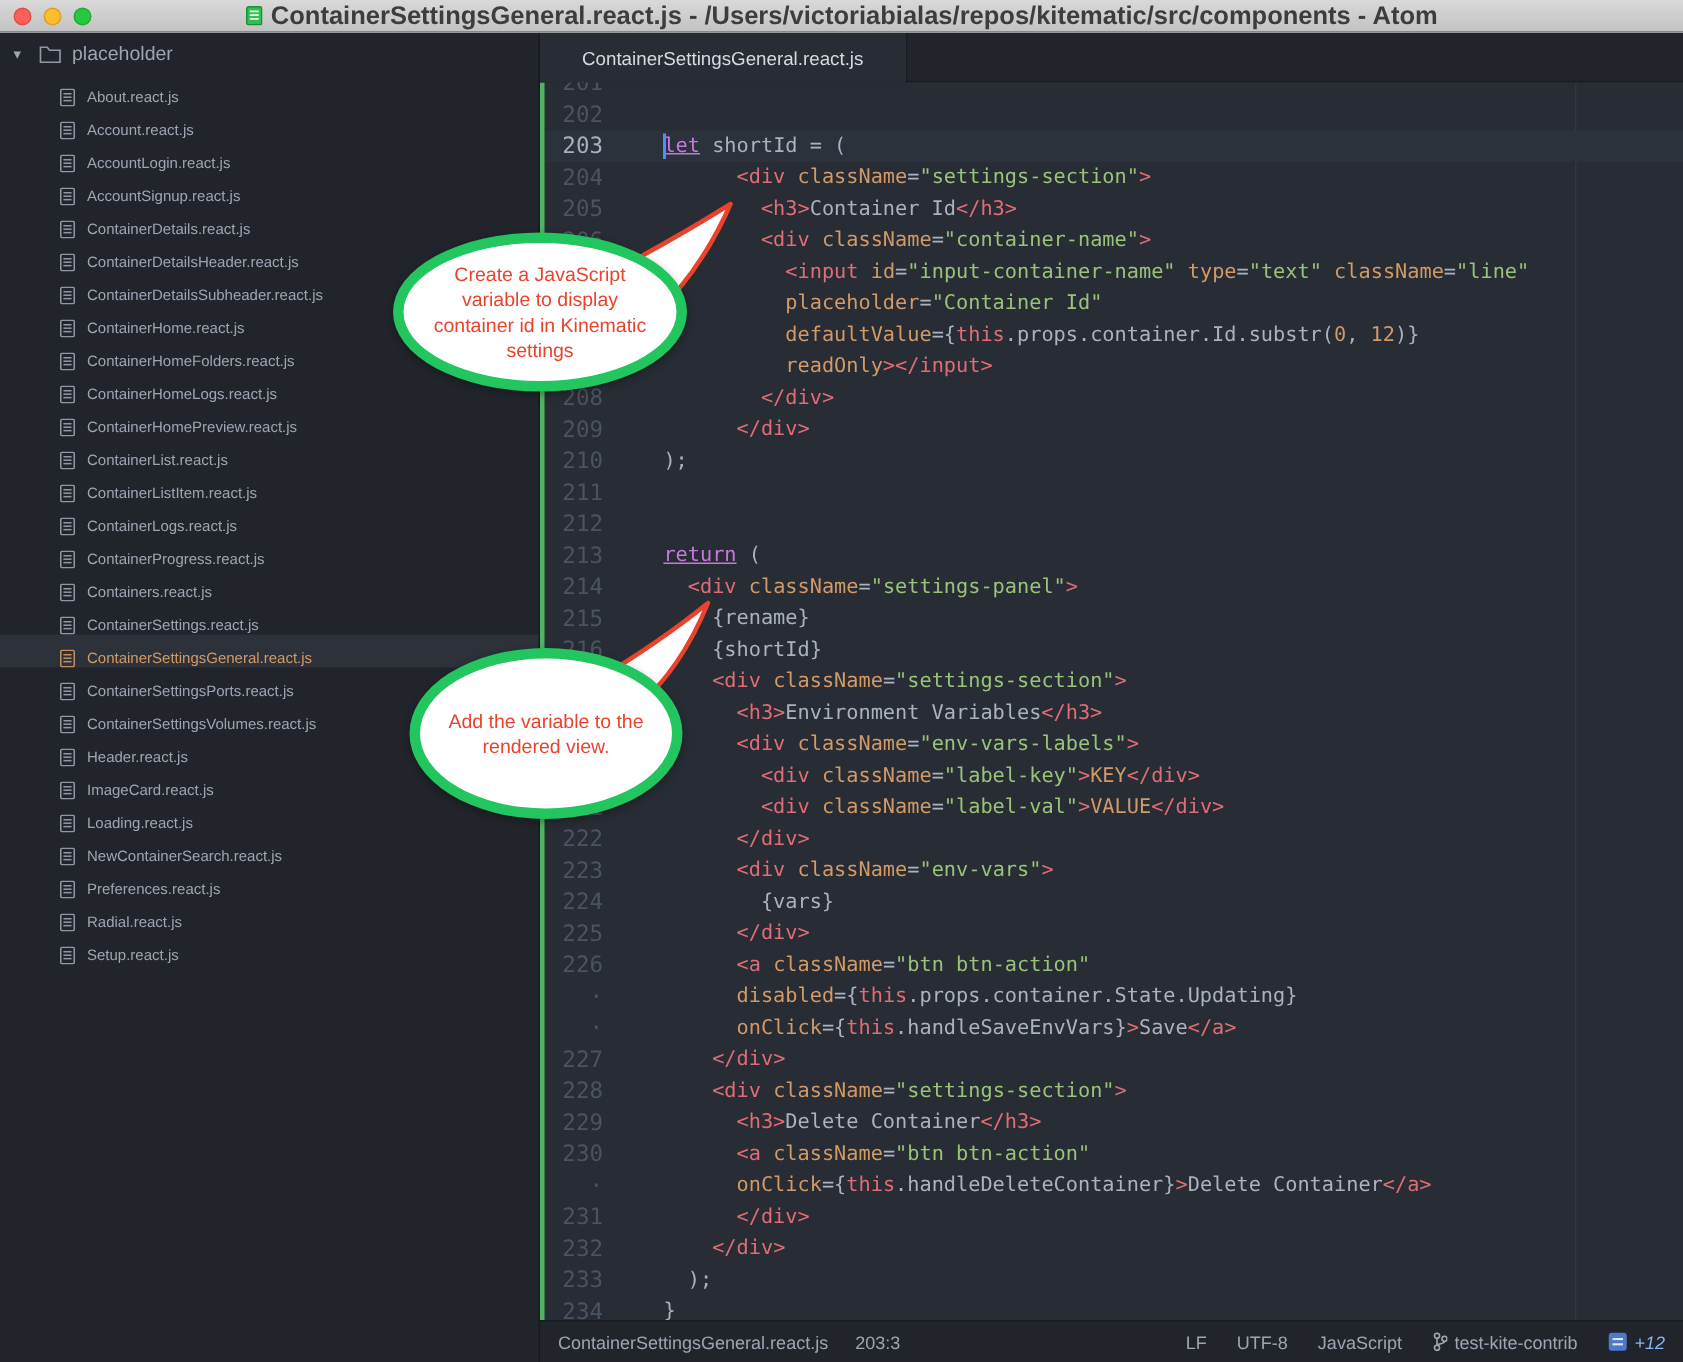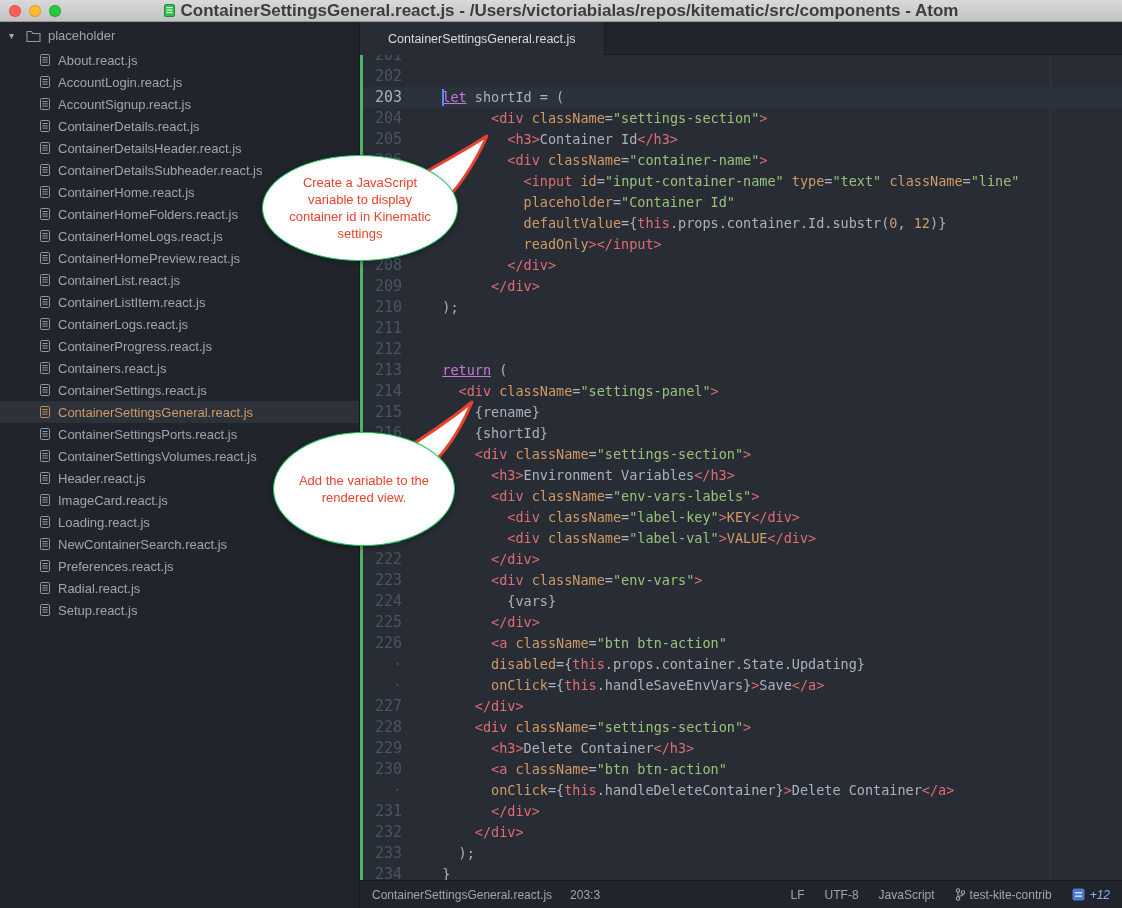--- a/index.html
+++ b/index.html
@@ -11,21 +11,21 @@
   .light{width:12px;height:12px;border-radius:50%;box-shadow:inset 0 0 0 1px rgba(0,0,0,.15);}
   .light.close{background:#ff5f57;}
   .light.min{background:#febc2e;}
   .light.zoom{background:#28c840;}
   .title{display:flex;align-items:center;gap:6px;font-size:17px;font-weight:bold;color:#3d3d3d;white-space:nowrap;}
 
   
   .sidebar{position:absolute;left:0;top:22px;width:360px;height:886px;background:#21252b;border-right:1px solid #181a1f;color:#9da5b4;overflow:hidden;box-sizing:border-box;}
   .folder-row{height:27px;display:flex;align-items:center;gap:7px;padding-left:9px;font-size:13px;}
   .disclosure{font-size:10px;color:#9da5b4;width:10px;}
-  .tree-item{height:22px;display:flex;align-items:center;gap:8px;padding-left:40px;font-size:13px;white-space:nowrap;}
+  .tree-item{height:22px;display:flex;align-items:flex-end;gap:8px;padding-left:40px;font-size:10px;white-space:nowrap;}
   .tree-item.selected{background:#2c313a;color:#d19a66;}
   .tree-icon{flex:none;opacity:.9;}
 
   
   .editor-pane{position:absolute;left:360px;top:22px;width:762px;height:858px;}
   .tabbar{height:33px;background:#21252b;border-bottom:1px solid #181a1f;display:flex;box-sizing:border-box;}
   .tab{height:33px;background:#282c34;color:#d7dae0;font-size:12.5px;display:flex;align-items:center;padding:0 28px;border-right:1px solid #181a1f;box-sizing:border-box;}
 
   
   .editor-body{position:absolute;left:0;top:33px;width:762px;height:825px;overflow:hidden;background:#282c34;}
@@ -48,21 +48,21 @@
   .cursor{position:absolute;top:2px;width:2px;height:17px;background:#528bff;}
 
   
   .statusbar{position:absolute;left:360px;top:880px;width:762px;height:28px;background:#21252b;border-top:1px solid #181a1f;display:flex;align-items:center;color:#9da5b4;font-size:12px;box-sizing:border-box;padding:0 12px;}
   .status-left{display:flex;gap:18px;align-items:center;}
   .status-right{margin-left:auto;display:flex;gap:20px;align-items:center;}
   .branch{display:flex;align-items:center;gap:5px;}
   .diff{display:flex;align-items:center;gap:5px;color:#8ab4f8;font-style:italic;}
 
   
-  .bubble{position:absolute;box-sizing:border-box;background:#fff;border:1px solid #22c55e;border-radius:50%;display:flex;align-items:center;justify-content:center;text-align:center;color:#e8432d;font-size:13px;line-height:1.32;z-index:6;box-shadow:0 2px 6px rgba(0,0,0,.3);}
+  .bubble{position:absolute;box-sizing:border-box;background:#fff;border:7px solid #22c55e;border-radius:50%;display:flex;align-items:center;justify-content:center;text-align:center;color:#e8432d;font-size:13px;line-height:1.32;z-index:6;box-shadow:0 2px 6px rgba(0,0,0,.3);}
   #bubble1{left:262px;top:155px;width:196px;height:106px;padding:0 18px;}
   #bubble2{left:273px;top:432px;width:182px;height:114px;padding:0 18px;}
   .tail{position:absolute;z-index:5;}
   #tail1{left:395px;top:126px;}
   #tail2{left:385px;top:392px;}
 </style>
 </head>
 <body>
 
 <div class="app">
@@ -94,20 +94,29 @@
     </div>
     <div>
         <div class="tree-item">
     <svg class="tree-icon" width="10" height="12" viewBox="0 0 10 12">
             <rect x="0.5" y="0.5" width="9" height="11" rx="1" fill="none" stroke="currentColor" stroke-width="1"></rect>
             <rect x="2.3" y="3" width="5.4" height="1" fill="currentColor"></rect>
             <rect x="2.3" y="5.3" width="5.4" height="1" fill="currentColor"></rect>
             <rect x="2.3" y="7.6" width="5.4" height="1" fill="currentColor"></rect>
           </svg>
     <span class="tree-label">About.react.js</span>
+  </div>
+        <div class="tree-item">
+    <svg class="tree-icon" width="10" height="12" viewBox="0 0 10 12">
+            <rect x="0.5" y="0.5" width="9" height="11" rx="1" fill="none" stroke="currentColor" stroke-width="1"></rect>
+            <rect x="2.3" y="3" width="5.4" height="1" fill="currentColor"></rect>
+            <rect x="2.3" y="5.3" width="5.4" height="1" fill="currentColor"></rect>
+            <rect x="2.3" y="7.6" width="5.4" height="1" fill="currentColor"></rect>
+          </svg>
+    <span class="tree-label">Account.react.js</span>
   </div>
         <div class="tree-item">
     <svg class="tree-icon" width="10" height="12" viewBox="0 0 10 12">
             <rect x="0.5" y="0.5" width="9" height="11" rx="1" fill="none" stroke="currentColor" stroke-width="1"></rect>
             <rect x="2.3" y="3" width="5.4" height="1" fill="currentColor"></rect>
             <rect x="2.3" y="5.3" width="5.4" height="1" fill="currentColor"></rect>
             <rect x="2.3" y="7.6" width="5.4" height="1" fill="currentColor"></rect>
           </svg>
     <span class="tree-label">AccountLogin.react.js</span>
   </div>

